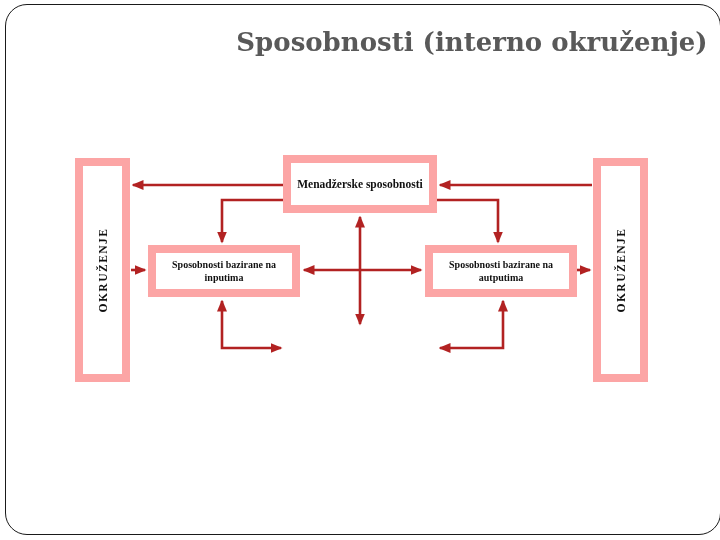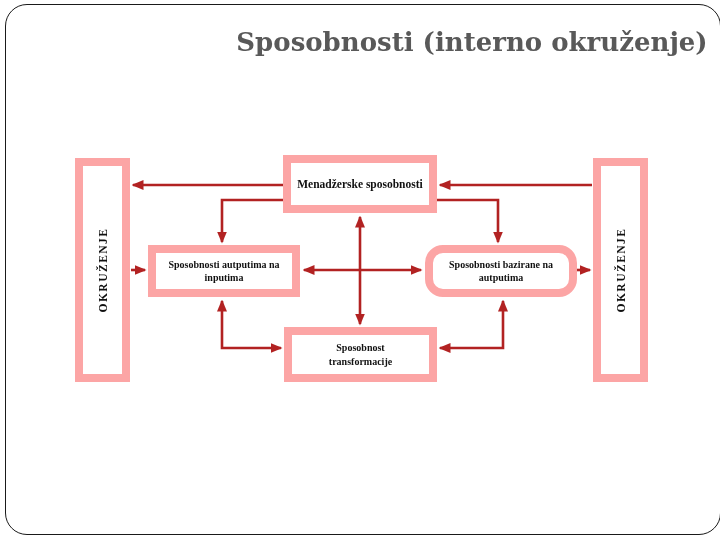--- a/index.html
+++ b/index.html
@@ -30,21 +30,21 @@
     font-family: "Liberation Serif", serif;
   }
   .box-env-left  { left: 75px;  top: 158px; width: 55px; height: 224px; }
   .box-env-right { left: 593px; top: 158px; width: 55px; height: 224px; }
   .vtext {
     transform: rotate(-90deg);
     font-size: 11.5px; letter-spacing: 1.5px; white-space: nowrap;
   }
   .box-managerial { left: 283px; top: 155px; width: 154px; height: 58px; font-size: 11.5px; }
   .box-input      { left: 148px; top: 245px; width: 152px; height: 52px; font-size: 10px; }
-  .box-output     { left: 425px; top: 245px; width: 152px; height: 52px; font-size: 10px; border-radius: 18px; }
+  .box-output     { left: 425px; top: 245px; width: 152px; height: 52px; font-size: 10px; }
   .box-transform  { left: 284px; top: 327px; width: 153px; height: 55px; font-size: 10px; }
   .wrap135 { max-width: 137px; line-height: 1.35; }
   .wrap90  { max-width: 95px;  line-height: 1.35; }
 </style>
 </head>
 <body>
 
 <div class="slide">
   <div class="slide-frame"></div>
 
@@ -74,23 +74,20 @@
 
   <div class="box box-env-right">
     <span class="vtext">OKRUŽENJE</span>
   </div>
 
   <div class="box box-managerial">
     <span>Menadžerske sposobnosti</span>
   </div>
 
   <div class="box box-input">
-    <span class="wrap135">Sposobnosti autputima na inputima</span>
+    <span class="wrap135">Sposobnosti bazirane na inputima</span>
   </div>
 
   <div class="box box-output">
     <span class="wrap135">Sposobnosti bazirane na autputima</span>
   </div>
 
-  <div class="box box-transform">
-    <span class="wrap90">Sposobnost transformacije</span>
-  </div>
 </div>
 
 </body></html>

